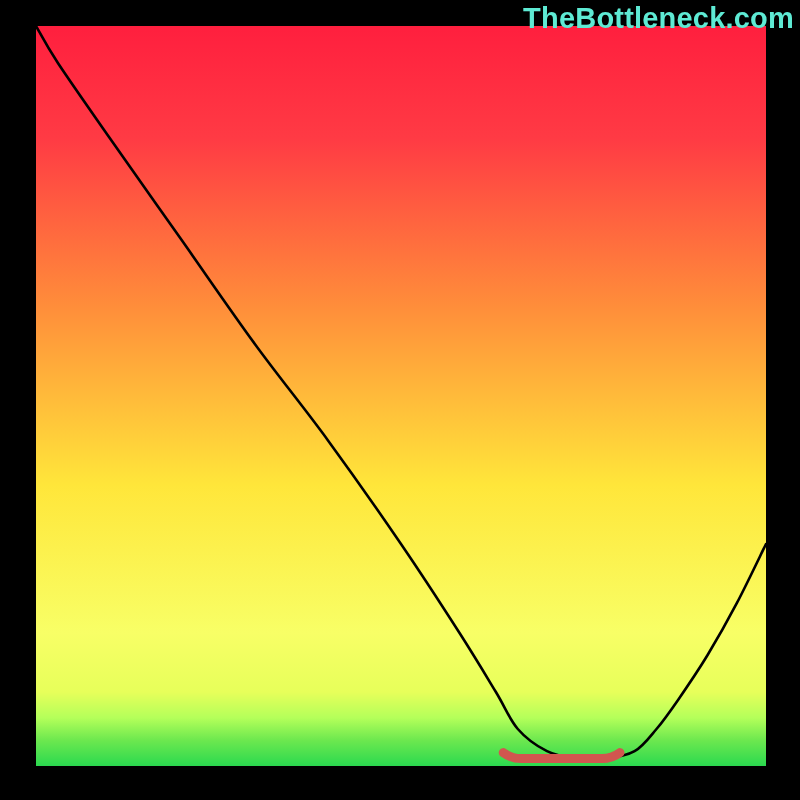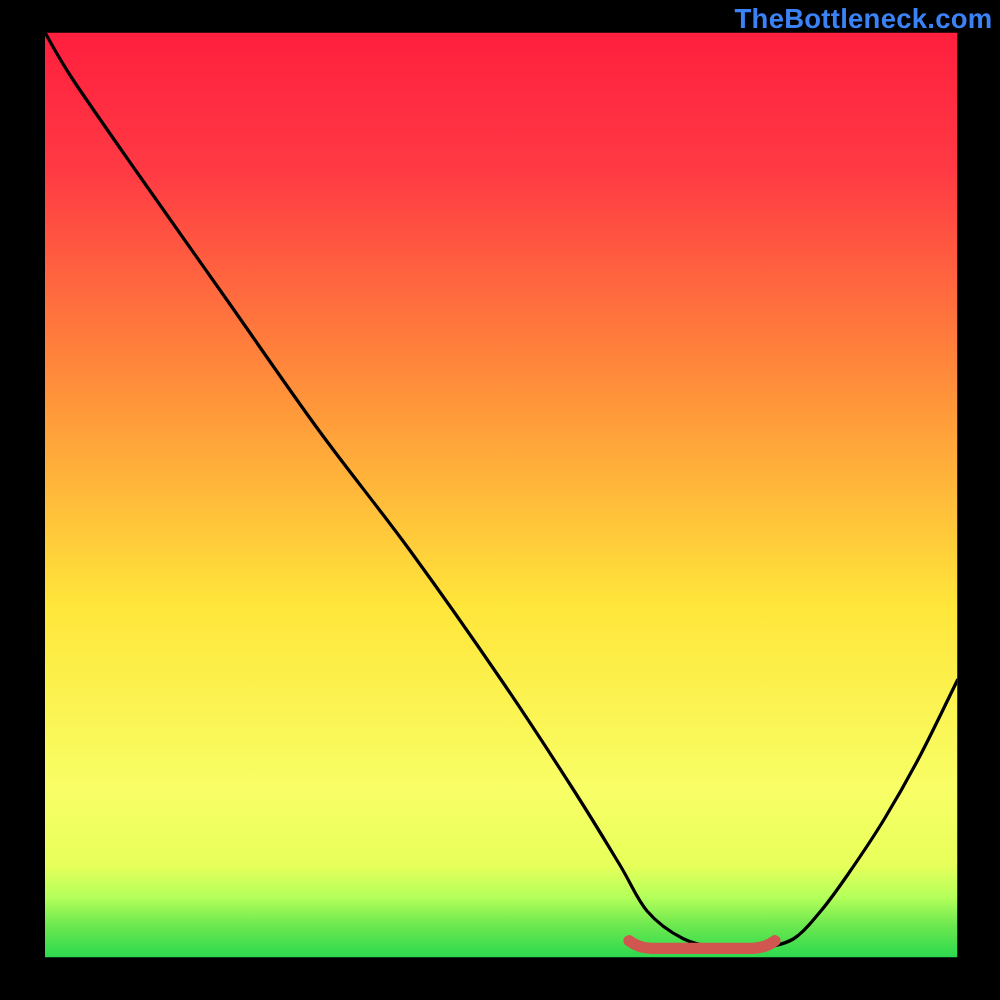--- a/index.html
+++ b/index.html
@@ -14,22 +14,22 @@
   .container {
     position: relative;
     width: 800px;
     height: 800px;
     background: #000;
   }
   .watermark {
     position: absolute;
     top: 2px;
     right: 6px;
-    color: #3b82f6;
-    font-size: 22px;
+    color: #5eead4;
+    font-size: 29px;
     font-weight: 600;
     letter-spacing: 0.2px;
     z-index: 10;
   }
   svg.plot {
     position: absolute;
     left: 36px;
     top: 26px;
     width: 730px;
     height: 740px;

